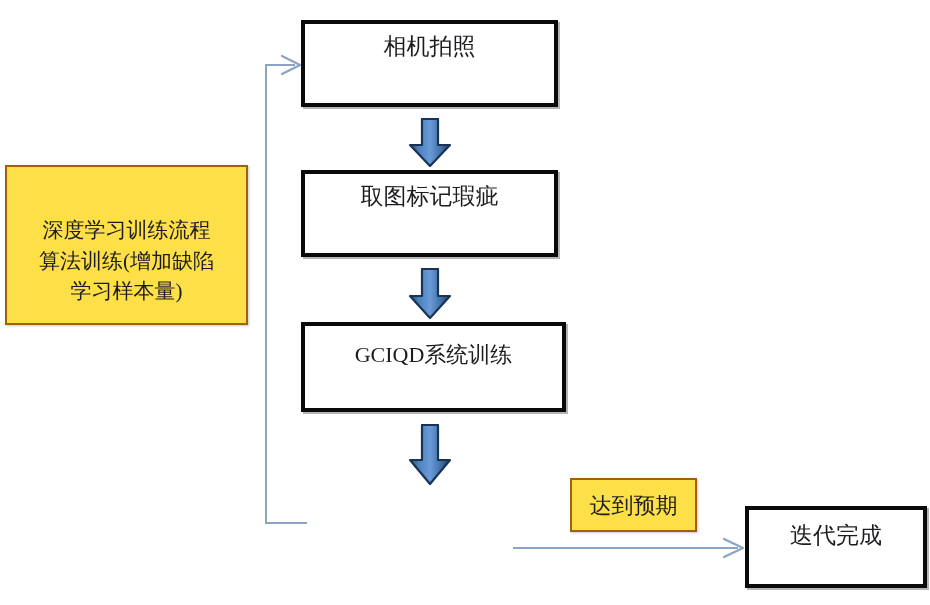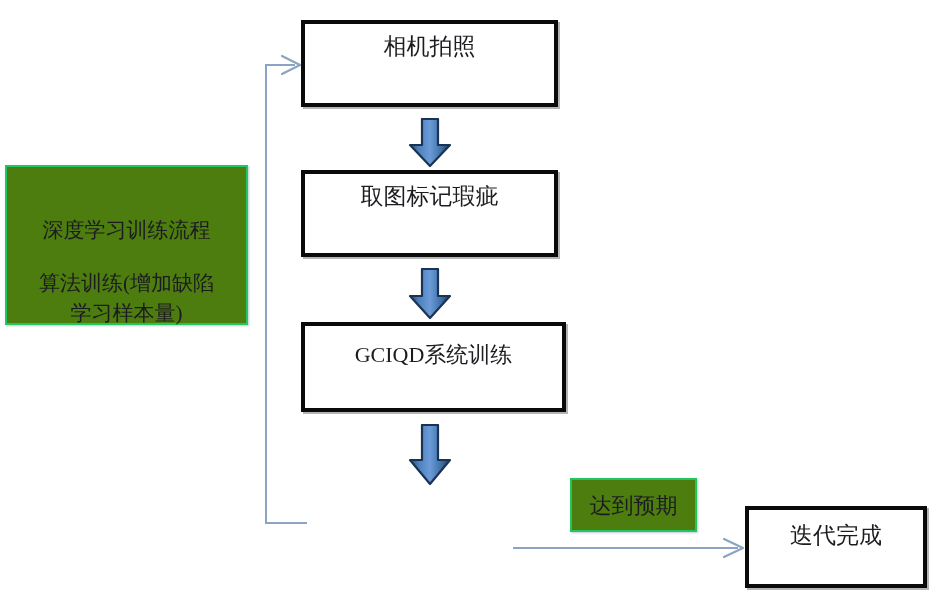--- a/index.html
+++ b/index.html
@@ -21,22 +21,22 @@
   .proc-box {
     position: absolute;
     box-sizing: border-box;
     background: #ffffff;
     border: 4px solid #0a0a0a;
     box-shadow: 2px 2px 0 rgba(120,120,120,0.55);
   }
   .thin-box {
     position: absolute;
     box-sizing: border-box;
-    background: #4d7c0f;
-    border: 2px solid #22c55e;
+    background: #fde047;
+    border: 2px solid #a16207;
     box-shadow: 1px 1px 2px rgba(140,155,175,0.55);
   }
 
   
   .box-label {
     position: absolute;
     left: 0;
     right: 0;
     text-align: center;
     color: #1c1c20;
@@ -54,21 +54,21 @@
     left: 0;
     right: 0;
     top: 18px;
     text-align: center;
     font-size: 21px;
     color: #1c1c20;
     line-height: 1.45;
     white-space: pre-line;
     font-family: "Liberation Serif", "DejaVu Serif", serif;
   }
-  #side-panel-text .ln2 { display: block; margin-top: 22px; }
+  #side-panel-text .ln2 { display: block; }
 
   
   .block-arrow {
     position: absolute;
   }
   .block-arrow svg { display: block; }
 
   
   .conn {
     position: absolute;

